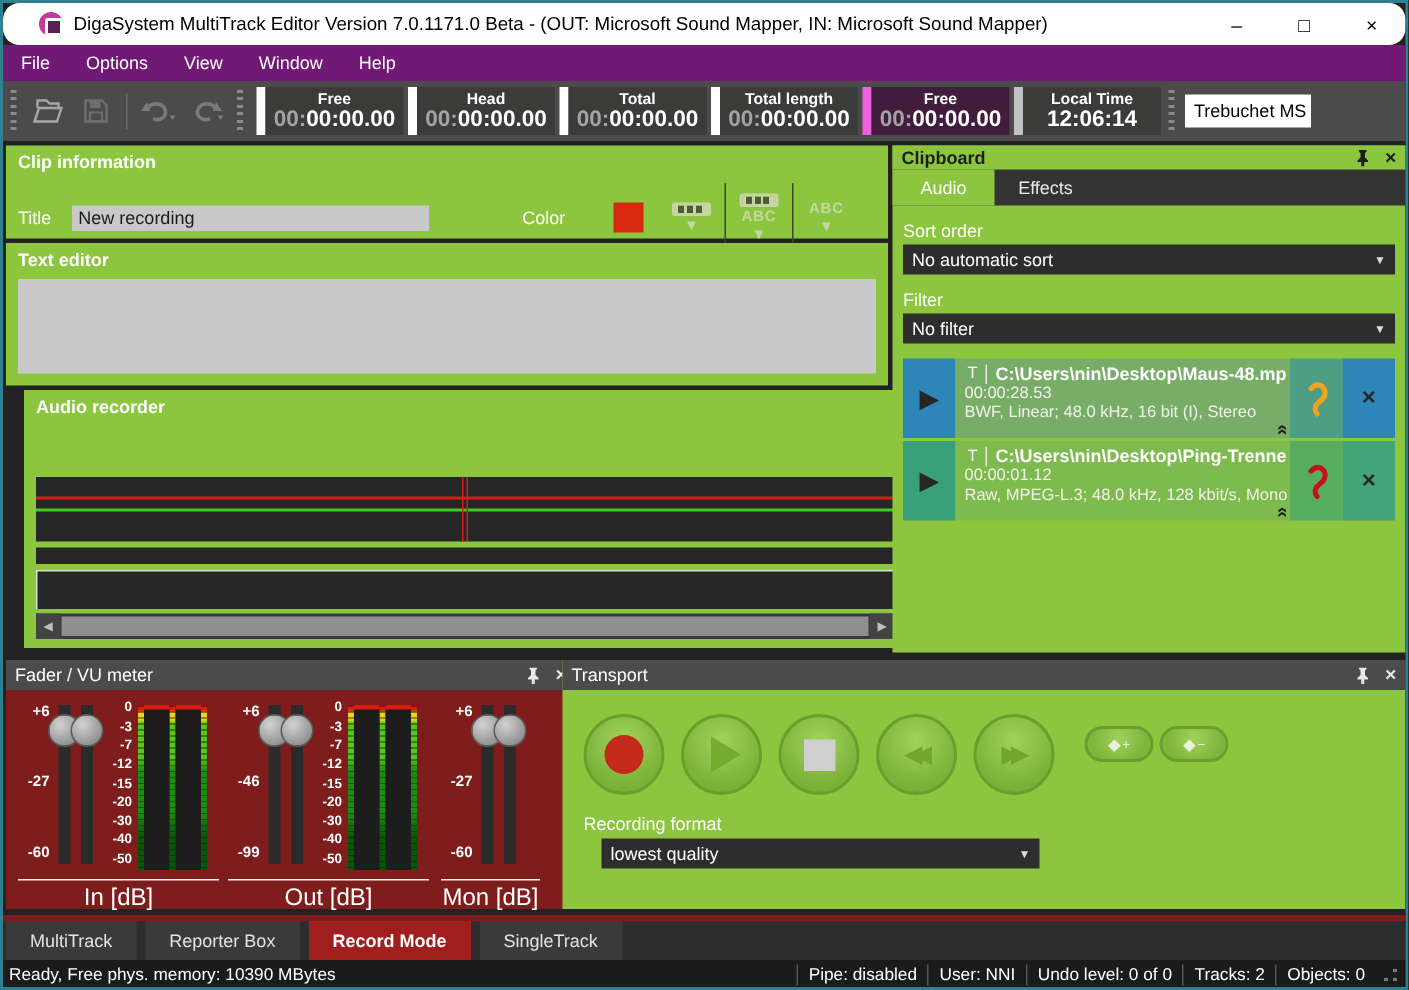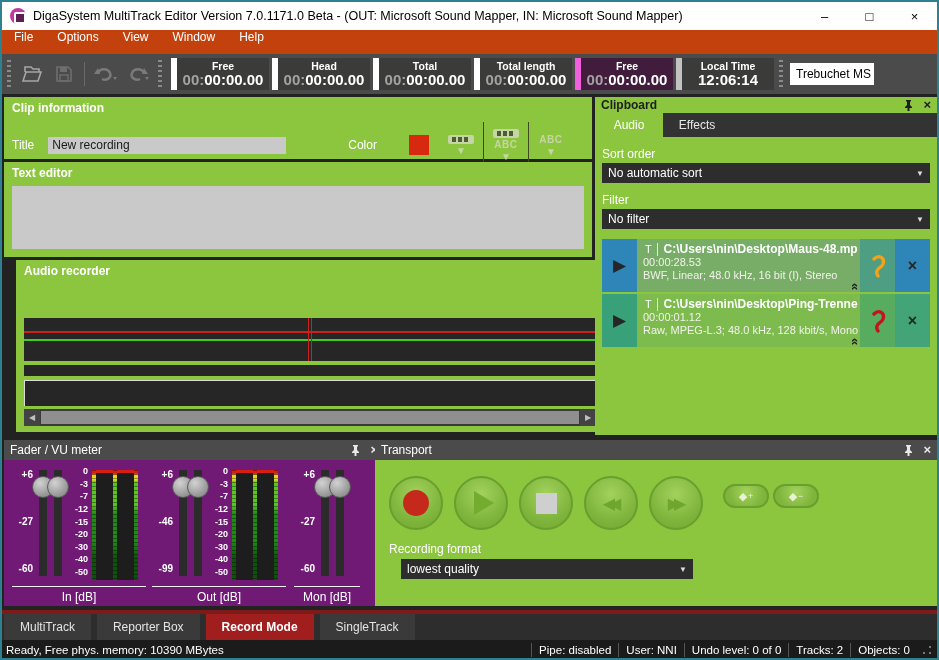--- a/index.html
+++ b/index.html
@@ -1,29 +1,29 @@
 <!DOCTYPE html>
 <html><head>
 <meta charset="utf-8">
 <style>
   * { margin:0; padding:0; box-sizing:border-box; }
   html,body { width:939px; height:660px; background:#222; }
   body { font-family:"Liberation Sans", sans-serif; }
   .window { width:939px; height:660px; border:2px solid #2E8191; background:#222; position:relative; overflow:hidden; }
 
   
-  .titlebar { height:28px; background:#fff; display:flex; align-items:center; padding-left:8px; }
+  .titlebar { height:28px; background:#fff; display:flex; align-items:center; padding-left:24px;border-radius:11px; }
   .app-icon { width:16px; height:16px; border-radius:50%; background:#C0399F; position:relative; flex:0 0 auto; }
   .app-icon::after { content:""; position:absolute; left:4px; top:4px; width:8px; height:8px; border:2px solid #fff; border-radius:2px; background:#5c1f52; }
   .title-text { font-size:12.5px; color:#000; margin-left:7px; white-space:nowrap; overflow:hidden; }
   .win-controls { margin-left:auto; display:flex; height:100%; }
   .win-btn { width:45px; height:100%; display:flex; align-items:center; justify-content:center; font-size:13px; color:#000; }
 
   
-  .menubar { height:24px; background:#c2410c; display:flex; align-items:flex-start; gap:24px; padding-left:12px; }
+  .menubar { height:24px; background:#701a75; display:flex; align-items:center; gap:24px; padding-left:12px; }
   .menu-item { color:#fff; font-size:12px; }
 
   
   .toolbar { height:40px; background:#4B4B4B; display:flex; align-items:center; }
   .grip-v { width:4px; height:28px; margin:0 5px; background:repeating-linear-gradient(180deg,#8a8a8a 0 2px,transparent 2px 5px); }
   .tool-ico { width:26px; height:24px; margin:0 3px; display:flex; align-items:center; justify-content:center; }
   .tool-sep { width:1px; height:24px; background:#6a6a6a; margin:0 4px; }
   .counters { display:flex; align-items:center; gap:3px; margin-left:4px; }
   .counter { display:flex; height:32px; }
   .counter .bar { width:6px; height:100%; }
@@ -98,21 +98,21 @@
   .fader-knob { position:absolute; top:6px; left:-4px; width:22px; height:22px; border-radius:50%; background:radial-gradient(circle at 35% 30%, #d2d2d2, #909090 75%); border:1px solid #5a5a5a; z-index:2; }
   .scale-col { width:24px; height:110px; display:flex; flex-direction:column; justify-content:space-between; align-items:flex-end; padding-right:2px; margin-top:-3px; }
   .scale-col span { color:#fff; font-size:9px; font-weight:bold; line-height:9px; }
   .meters { display:flex; height:110px; margin-left:2px; }
   .led { width:4px; height:100%; background:
       repeating-linear-gradient(180deg, rgba(0,0,0,.35) 0 1px, transparent 1px 4px),
       linear-gradient(180deg,#D81E12 0 3%,#E8D616 5% 9%,#58C61E 11% 32%,#1E8C12 40% 65%,#0C5508 80% 100%); }
   .vubar { width:17px; height:100%; background:#1D1D1D; position:relative; }
   .vubar::before { content:""; position:absolute; top:0; left:0; right:0; height:3px; background:#D81E12; }
   .vu-underline { border-bottom:1px solid #f2f2f2; margin-top:4px; }
-  .vu-name { color:#fff; font-size:12px; text-align:center; padding-top:3px; }
+  .vu-name { color:#fff; font-size:16px; text-align:center; padding-top:3px; }
 
   
   .tp-body { position:relative; height:146px; }
   .tp-btn { position:absolute; width:54px; height:54px; border-radius:50%; top:16px;
       background:radial-gradient(circle at 50% 32%, #A2D25C, #7FB53C 62%, #72A732);
       border:2px solid #699F2C; display:flex; align-items:center; justify-content:center; }
   .rec-dot { width:26px; height:26px; border-radius:50%; background:#C5291B; }
   .play-tri { width:0; height:0; border-left:20px solid #74AC30; border-top:12px solid transparent; border-bottom:12px solid transparent; margin-left:6px; }
   .stop-sq { width:21px; height:21px; background:#CFCFCF; }
   .ff { color:#6FA62E; font-size:16px; letter-spacing:-6px; text-indent:-4px; }
@@ -359,21 +359,21 @@
               <path d="M6 5 C11 0 17 4 15 10 C13.5 14 10 13.5 9 17 C8.4 19.5 9.2 21 10 22" fill="none" stroke-width="3.4" stroke-linecap="round" style="stroke: rgb(197, 19, 27);"></path>
             </svg>
           </div>
           <div class="e-cell" style="background-color: rgb(67, 164, 120);">
             <span class="e-close">×</span>
           </div>
         </div>
       </div>
     </div>
 
-    <div class="panel-green" style="left:2px; top:346px; width:380px; height:166px; background:#701a75;">
+    <div class="panel-green" style="left:2px; top:346px; width:380px; height:166px; background:#7f1d1d;">
       <div class="dk-title">
         <span>Fader / VU meter</span>
         <div class="pinx">
           <svg width="9" height="11" viewBox="0 0 9 11">
               <path d="M2 0 h5 v1 l-1 1 v3 l2 2 v1 H5.5 v3 h-2 v-3 H1 v-1 l2-2 V2 L2 1 Z" fill="#e8e8e8"></path>
             </svg>
           <span class="x">×</span>
         </div>
       </div>
       <div class="vu-row">

